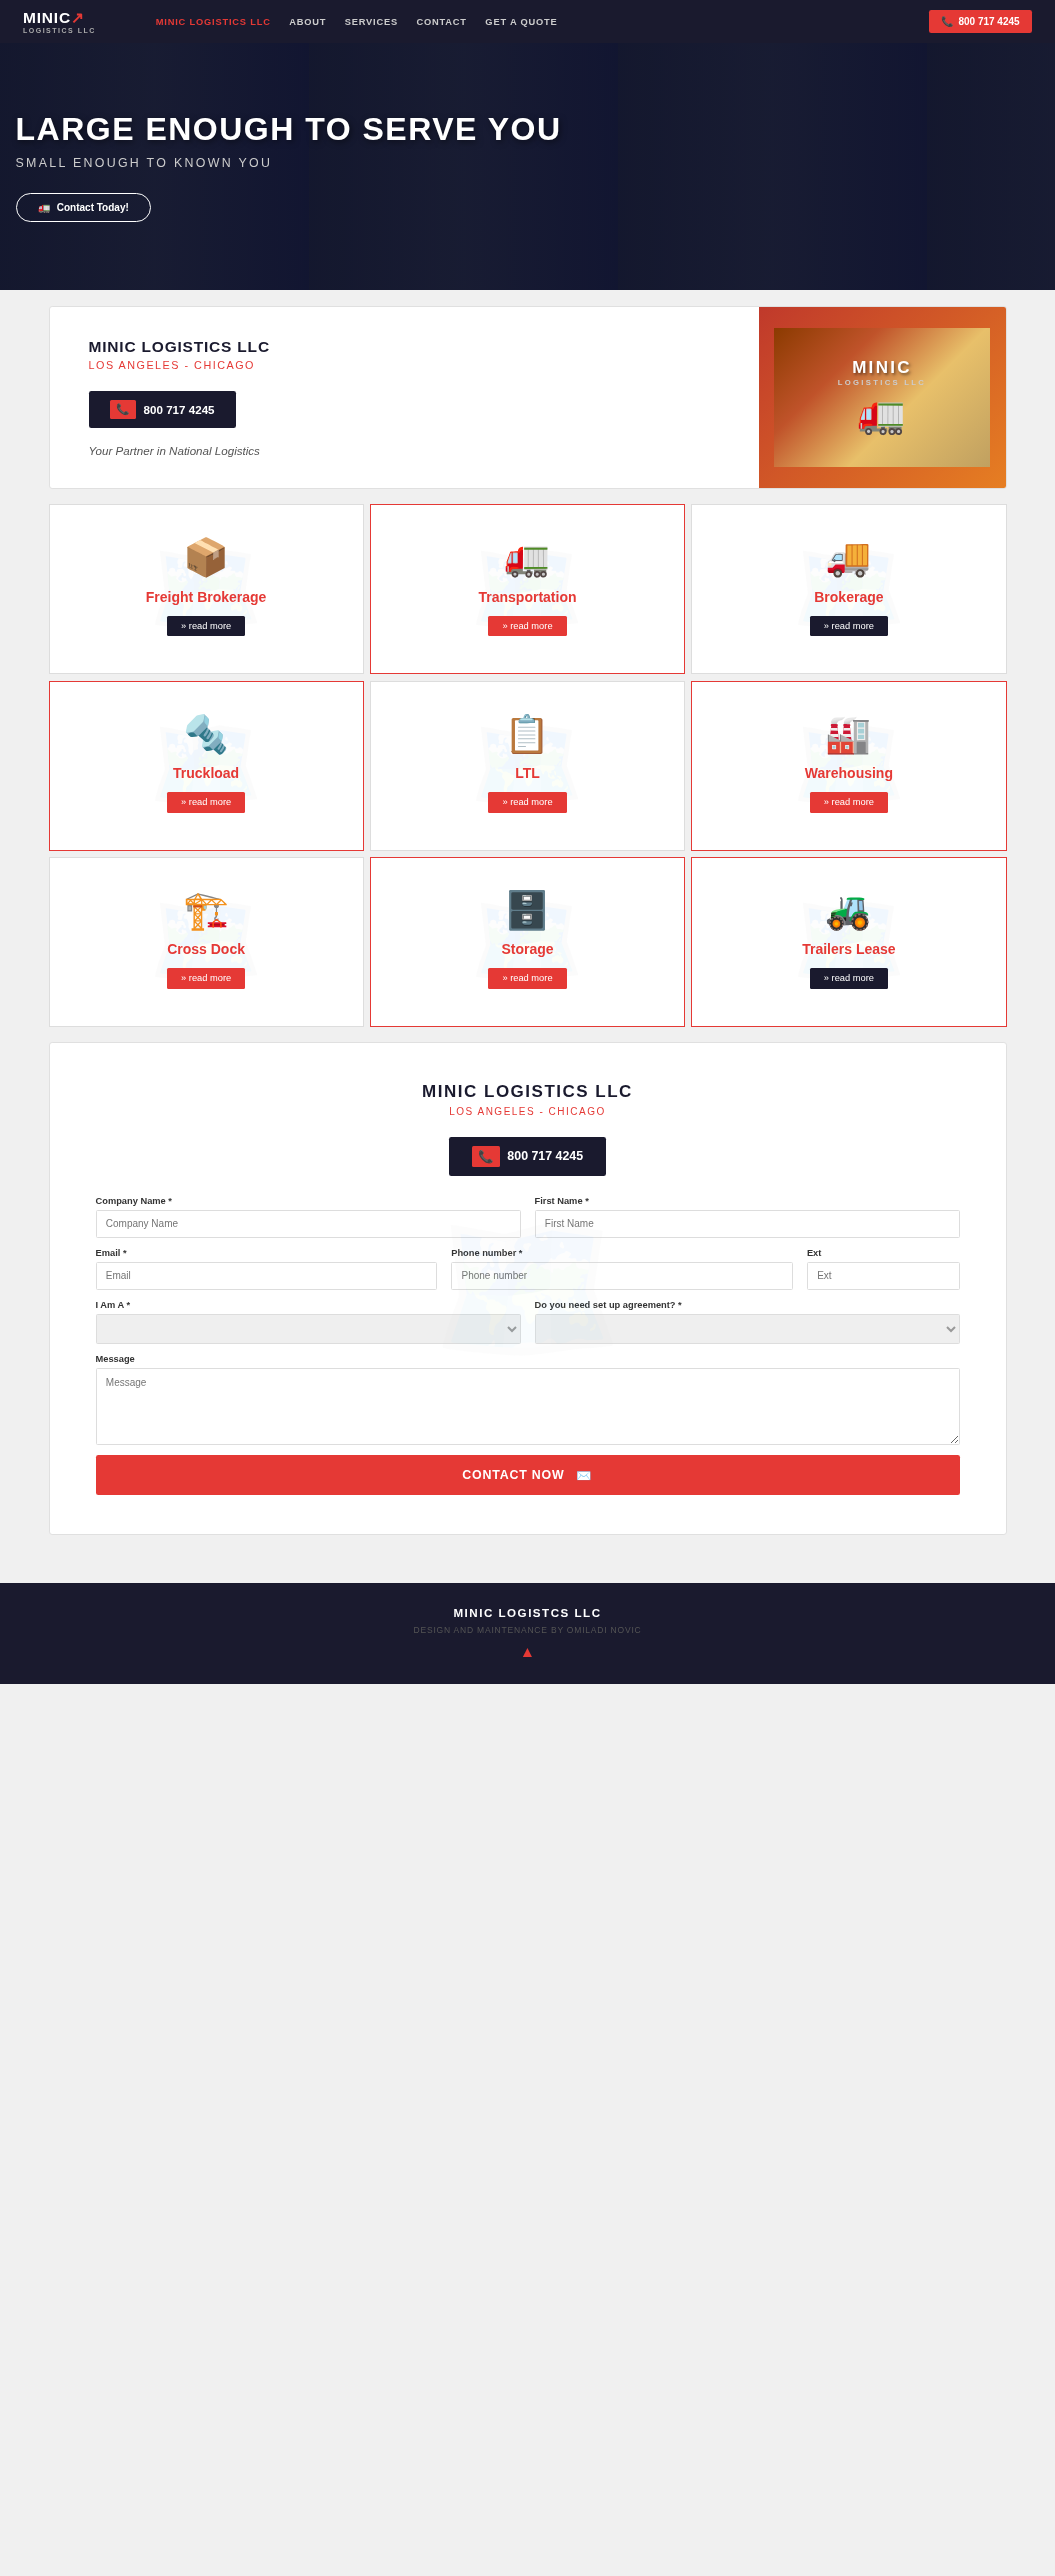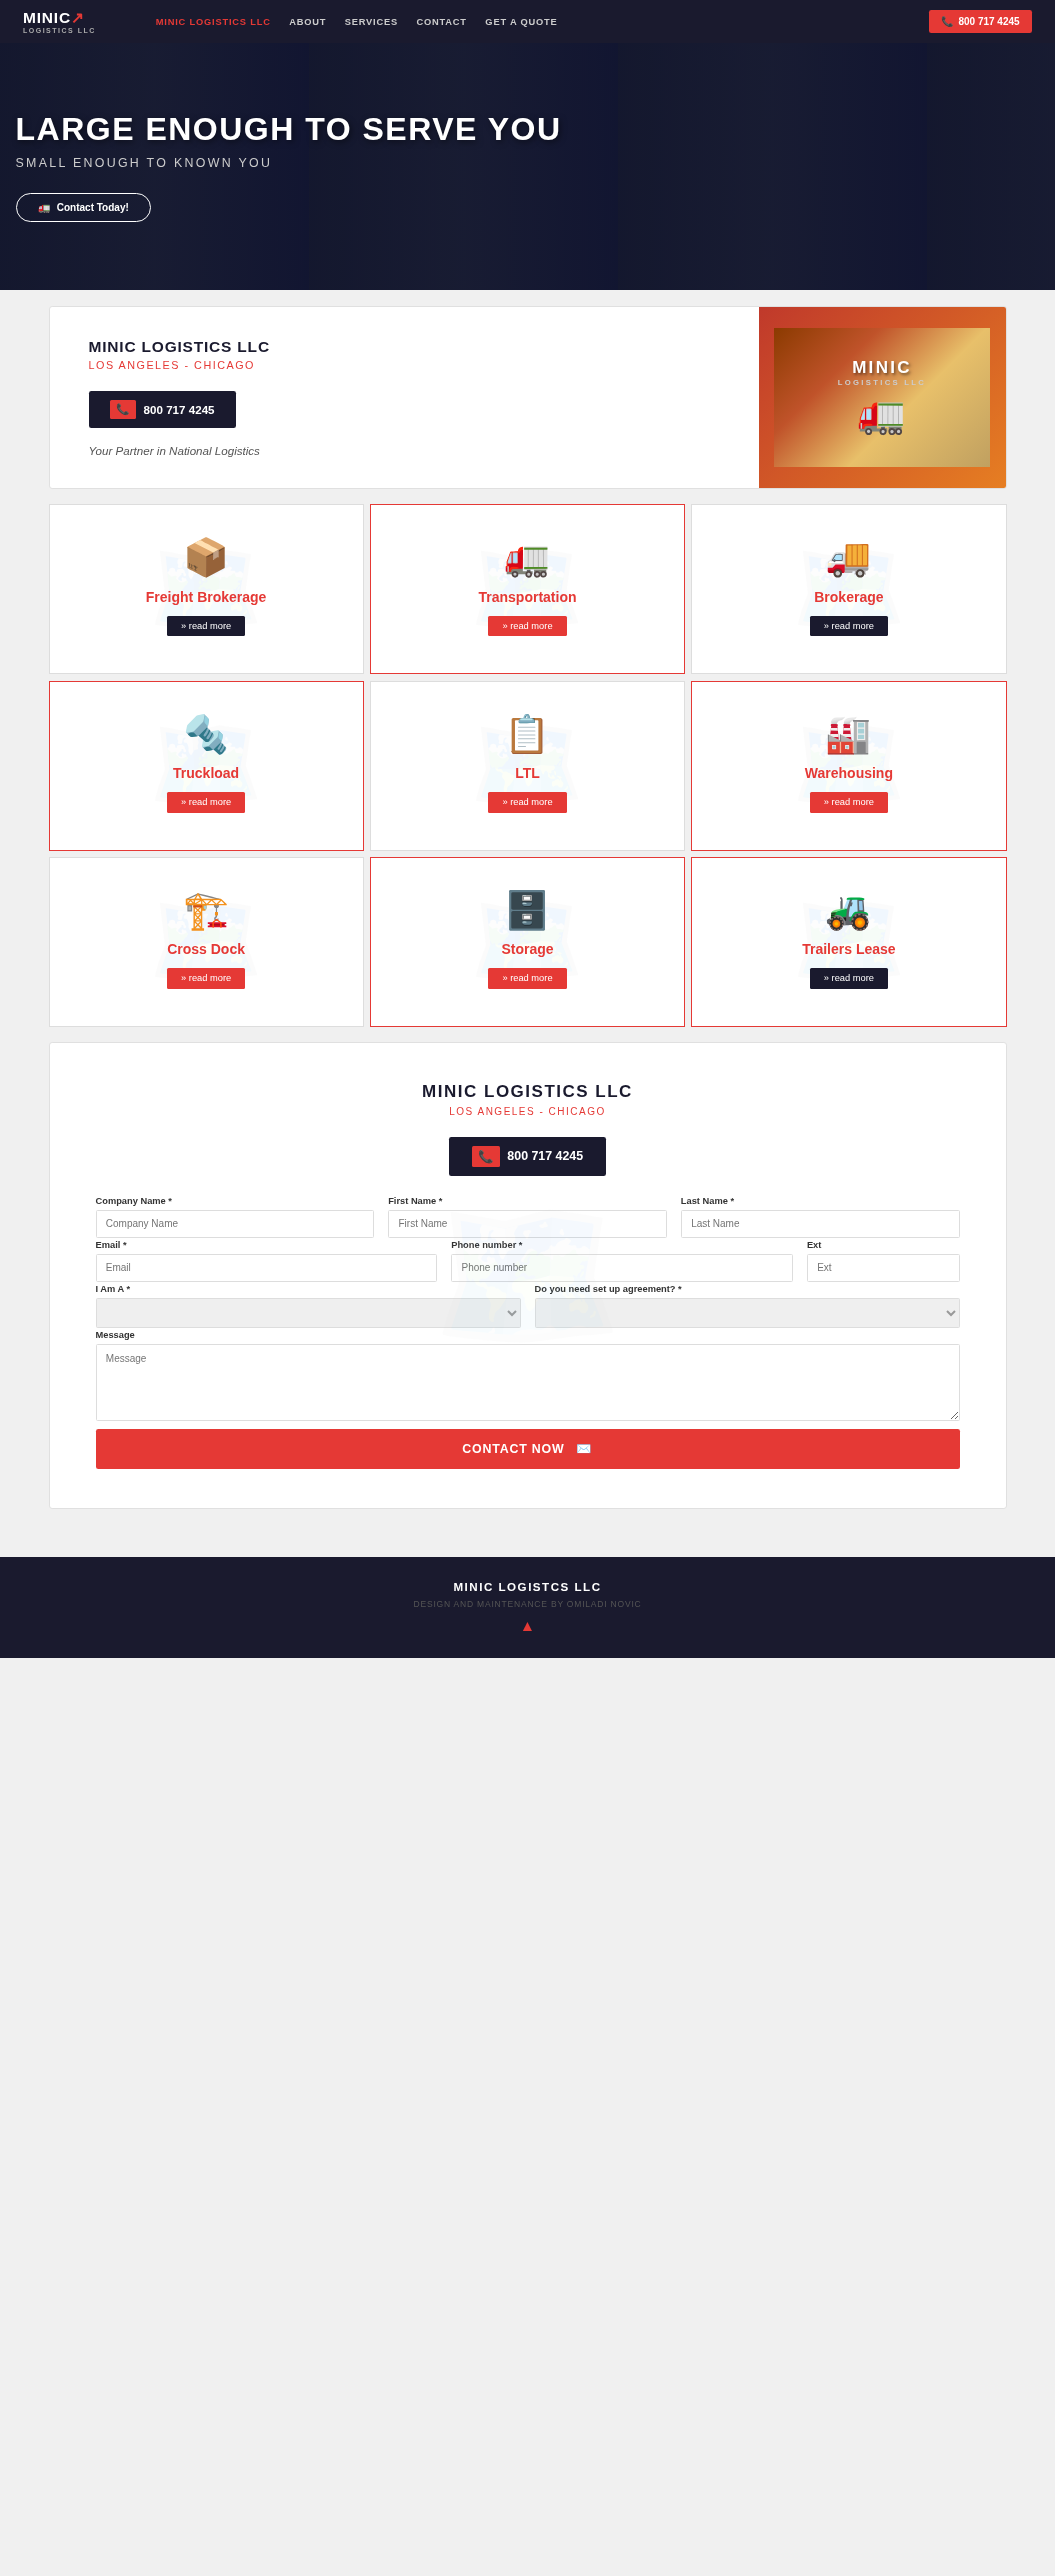--- a/index.html
+++ b/index.html
@@ -275,21 +275,21 @@
       border-radius: 2.3px;
       cursor: pointer;
       display: flex;
       align-items: center;
       gap: 7.7px;
       margin: 19.3px auto;
     }
     .form-row {
       display: flex;
       gap: 14px;
-      margin-bottom: 2px;
+      margin-bottom: 10px;
     }
     .form-group {
       flex: 1;
       display: flex;
       flex-direction: column;
     }
     .form-group label {
       font-size: 9.3px;
       color: #333;
       margin-bottom: 3.9px;
@@ -503,24 +503,20 @@
 
   <div class="form-row">
     <div class="form-group">
       <label>Company Name *</label>
       <input type="text" placeholder="Company Name" style="">
     </div>
     <div class="form-group">
       <label>First Name *</label>
       <input type="text" placeholder="First Name" style="">
     </div>
-    <div class="form-group">
-      <label>Last Name *</label>
-      <input type="text" placeholder="Last Name" style="">
-    </div>
   </div>
 
   <div class="form-row">
     <div class="form-group">
       <label>Email *</label>
       <input type="email" placeholder="Email" style="">
     </div>
     <div class="form-group">
       <label>Phone number *</label>
       <input type="tel" placeholder="Phone number" style="">

